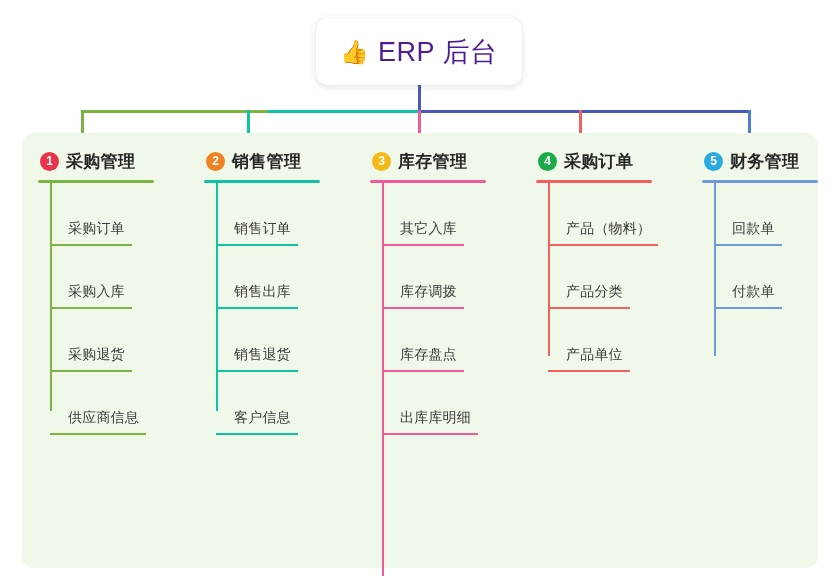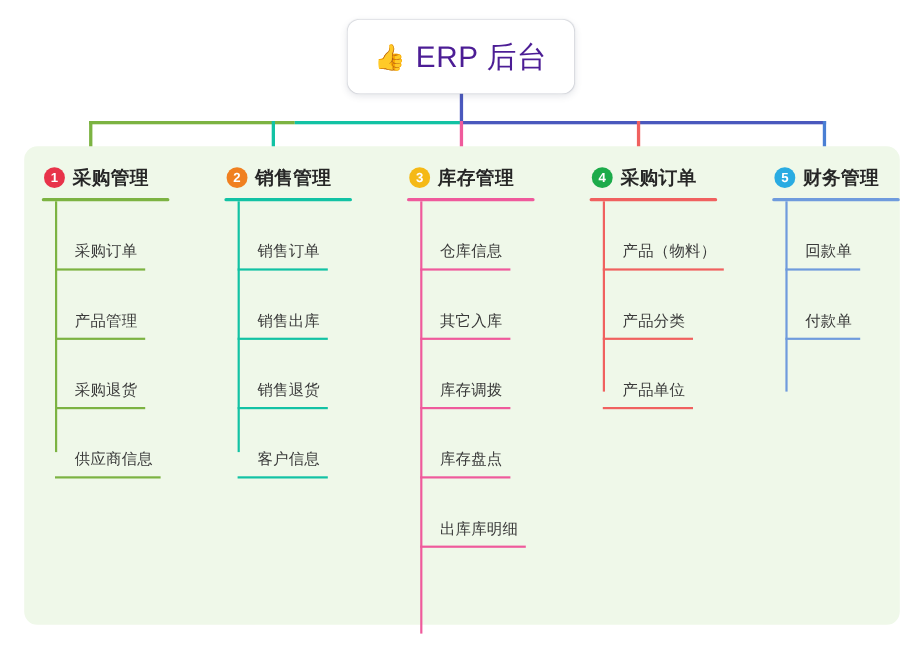--- a/index.html
+++ b/index.html
@@ -172,21 +172,21 @@
         <span class="col-title">采购管理</span>
       </div>
       <div class="header-rule" style="background: rgb(124, 179, 66); width: 116px;"></div>
       <div class="col-body">
         <div class="trunk" style="background: rgb(124, 179, 66); height: 228px;"></div>
         <div class="leaf">
           <span class="leaf-label">采购订单</span>
           <div class="leaf-rule" style="background: rgb(124, 179, 66); width: 82px;"></div>
         </div>
         <div class="leaf">
-          <span class="leaf-label">产品管理</span>
+          <span class="leaf-label">采购入库</span>
           <div class="leaf-rule" style="background: rgb(124, 179, 66); width: 82px;"></div>
         </div>
         <div class="leaf">
           <span class="leaf-label">采购退货</span>
           <div class="leaf-rule" style="background: rgb(124, 179, 66); width: 82px;"></div>
         </div>
         <div class="leaf">
           <span class="leaf-label">供应商信息</span>
           <div class="leaf-rule" style="background: rgb(124, 179, 66); width: 96px;"></div>
         </div>
@@ -220,24 +220,20 @@
     </div>
     <div class="column" style="left: 348px; top: 14px;">
       <div class="col-header">
         <span class="badge" style="background: rgb(245, 185, 22);">3</span>
         <span class="col-title">库存管理</span>
       </div>
       <div class="header-rule" style="background: rgb(239, 90, 156); width: 116px;"></div>
       <div class="col-body">
         <div class="trunk" style="background: rgb(239, 90, 156); height: 393px;"></div>
         <div class="leaf">
-          <span class="leaf-label">仓库信息</span>
-          <div class="leaf-rule" style="background: rgb(239, 90, 156); width: 82px;"></div>
-        </div>
-        <div class="leaf">
           <span class="leaf-label">其它入库</span>
           <div class="leaf-rule" style="background: rgb(239, 90, 156); width: 82px;"></div>
         </div>
         <div class="leaf">
           <span class="leaf-label">库存调拨</span>
           <div class="leaf-rule" style="background: rgb(239, 90, 156); width: 82px;"></div>
         </div>
         <div class="leaf">
           <span class="leaf-label">库存盘点</span>
           <div class="leaf-rule" style="background: rgb(239, 90, 156); width: 82px;"></div>

